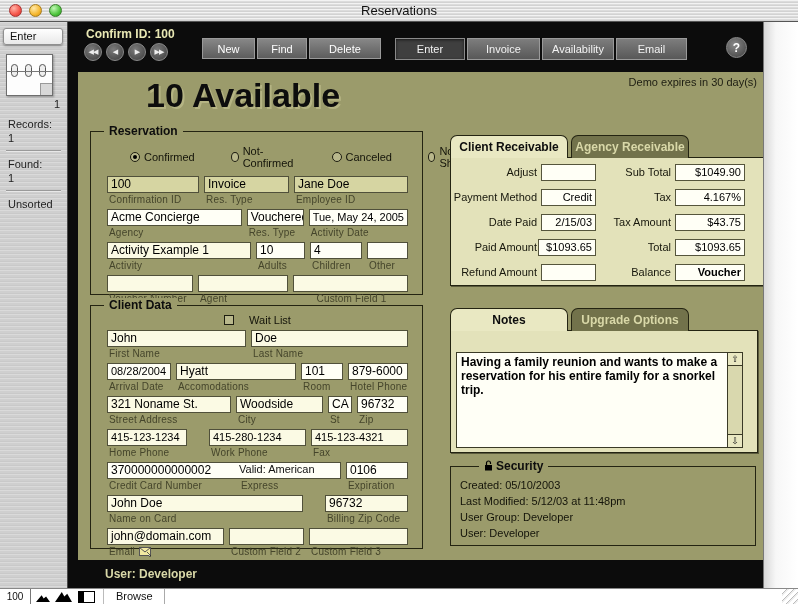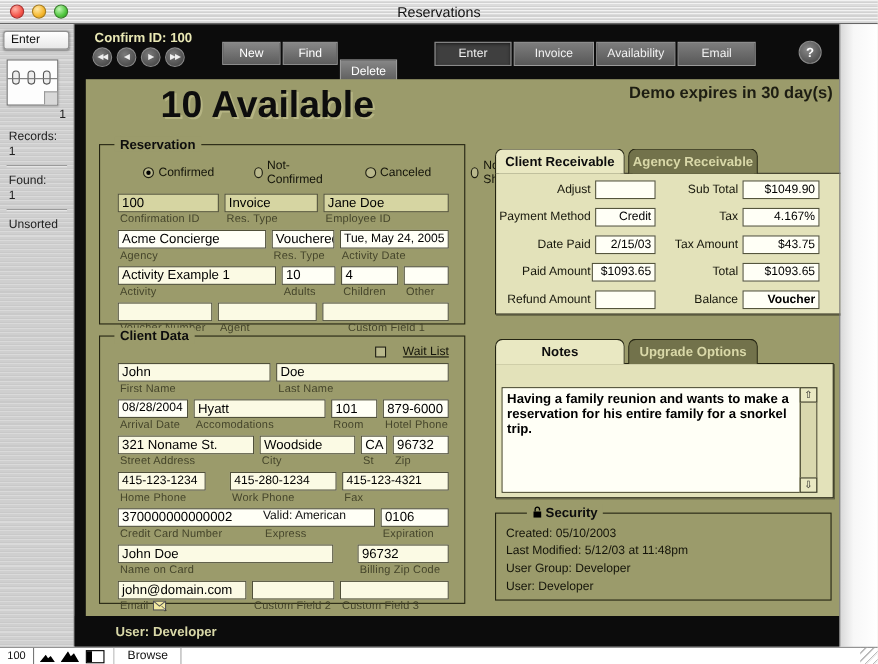--- a/index.html
+++ b/index.html
@@ -39,48 +39,48 @@
 
   
   .confirm-id { left:18px; top:5px; color:#e9e8b4; font-weight:bold; font-size:12px; }
   .nav { left:16px; top:21px; display:flex; gap:4px; }
   .navbtn { width:18px; height:18px; border-radius:50%; border:1px solid #8a8a8a;
     background:radial-gradient(circle at 40% 35%,#7b7b7b,#3c3c3c); color:#eee; font-size:7px;
     display:flex; align-items:center; justify-content:center; letter-spacing:-1px; }
   .actions { left:134px; top:16px; display:flex; gap:2px; }
   .toolbtn { height:21px; background:linear-gradient(#878787,#5d5d5d); border:1px solid #9a9a9a;
     color:#fff; font-size:11px; display:flex; align-items:center; justify-content:center; }
-  .bt-new{width:53px;} .bt-find{width:50px;} .bt-delete{width:52px;margin-top:16px;}
+  .bt-new{width:53px;} .bt-find{width:50px;} .bt-delete{width:72px;}
   .toptabs { left:327px; top:16px; display:flex; gap:2px; }
   .toptab { height:22px; background:linear-gradient(#7d7d7d,#585858); border:1px solid #9a9a9a;
     color:#f2f2f2; font-size:11px; display:flex; align-items:center; justify-content:center; }
   .toptab.active { background:#3f3f3f; border:1px solid #8a8a8a; box-shadow:inset 0 1px 3px rgba(0,0,0,.6); }
   .tt-enter{width:70px;} .tt-invoice{width:73px;} .tt-avail{width:72px;} .tt-email{width:71px;}
   .helpbtn { left:658px; top:15px; width:21px; height:21px; border-radius:50%; border:1px solid #8a8a8a;
     background:radial-gradient(circle at 40% 35%,#8a8a8a,#3c3c3c); color:#fff; font-weight:bold; font-size:12px;
     display:flex; align-items:center; justify-content:center; }
 
   
   .canvas { left:10px; top:50px; width:685px; height:488px; background:#9b9b6b; }
-  .demo-notice { right:6px; top:4px; font-size:15px; color:#1d1d12;font-weight:bold; }
+  .demo-notice { right:6px; top:4px; font-size:11px; color:#1d1d12; }
   .headline { left:68px; top:4px; font-size:34px; font-weight:bold; color:#0d0d0d; text-shadow:2px 2px 0 #b5b483; }
 
   
   .fset { border:1px solid #242412; }
   .legend { position:absolute; top:-8px; left:13px; background:#9b9b6b; padding:0 5px; font-weight:bold; font-size:12px; color:#0d0d0d; }
   .fs-reservation { left:12px; top:59px; width:333px; height:164px; padding:13px 14px 0 16px; }
   .fs-client { left:12px; top:233px; width:333px; height:244px; padding:8px 14px 0 16px; }
   .fs-security { left:372px; top:394px; width:306px; height:80px; padding:10px 0 0 9px; }
 
   
   .radio-row { display:flex; gap:13px; margin-bottom:7px; font-size:11px; color:#14140a; align-items:center; }
   .radio-item { display:flex; align-items:center; gap:4px;padding-left:23px; }
   .radio { width:10px; height:10px; border-radius:50%; border:1px solid #1d1d10; background:#b9b88c; position:relative; }
   .radio.sel::after { content:""; position:absolute; left:2px; top:2px; width:4px; height:4px; border-radius:50%; background:#000; }
-  .waitlist { display:flex; justify-content:flex-end; align-items:center; gap:15px; font-size:11px; color:#14140a; margin-bottom:4px;text-decoration:underline; }
+  .waitlist { display:flex; justify-content:center; align-items:center; gap:15px; font-size:11px; color:#14140a; margin-bottom:4px; }
   .checkbox { width:10px; height:10px; border:1px solid #1d1d10; background:#b9b88c; }
 
   
   .frow { display:flex; gap:5px; }
   .fgroup { display:flex; flex-direction:column; }
   .grow { flex:1; }
   .fbox { height:17px; border:1px solid #50503a; font-size:12px; line-height:15px; padding:0 3px; color:#000;
     overflow:hidden; white-space:nowrap; }
   .bg-khaki{background:#d6d5a2;} .bg-cream{background:#fbfae4;} .bg-white{background:#fffff6;}
   .flabel { font-size:10px; color:#45452b; margin:1px 0 4px 2px; letter-spacing:.2px; white-space:nowrap; }

